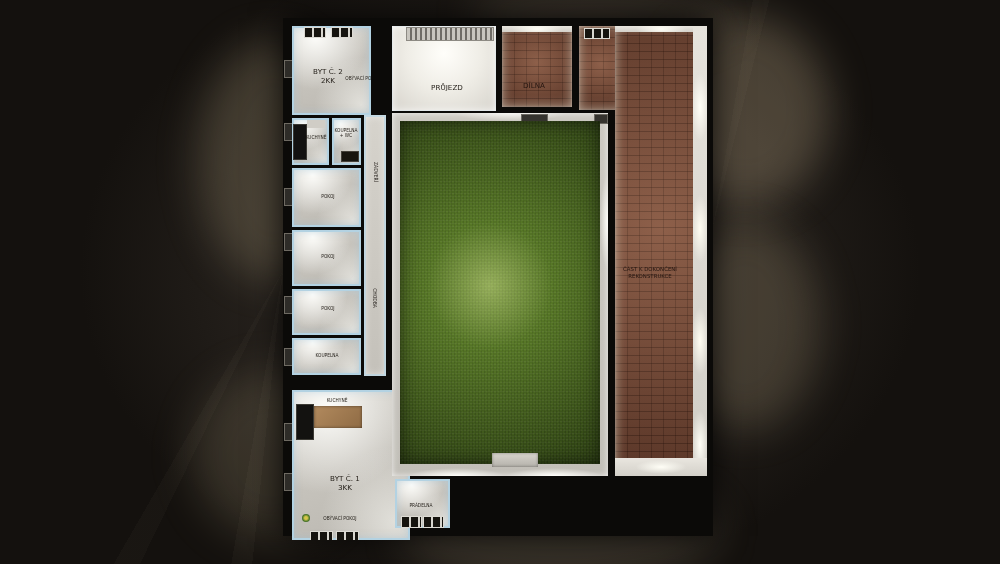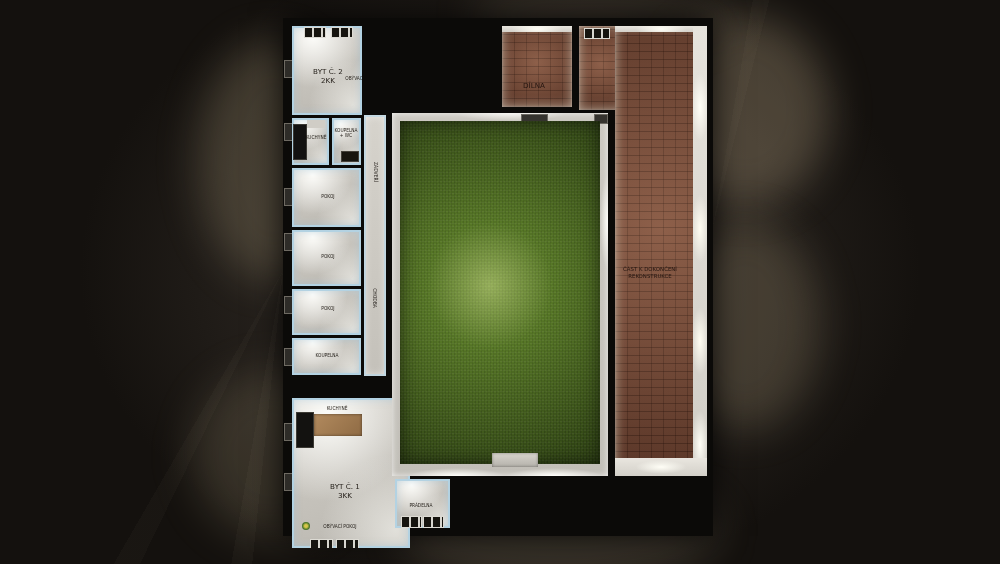--- a/index.html
+++ b/index.html
@@ -85,21 +85,21 @@
 
     <div class="wallwin" style="left:1px;top:42px;width:7px;height:16px;"></div>
     <div class="wallwin" style="left:1px;top:105px;width:7px;height:16px;"></div>
     <div class="wallwin" style="left:1px;top:170px;width:7px;height:16px;"></div>
     <div class="wallwin" style="left:1px;top:215px;width:7px;height:16px;"></div>
     <div class="wallwin" style="left:1px;top:278px;width:7px;height:16px;"></div>
     <div class="wallwin" style="left:1px;top:330px;width:7px;height:16px;"></div>
     <div class="wallwin" style="left:1px;top:405px;width:7px;height:16px;"></div>
     <div class="wallwin" style="left:1px;top:455px;width:7px;height:16px;"></div>
 
-    <div class="room apt" style="left:9px;top:8px;width:70px;height:89px;">
+    <div class="room apt" style="left:9px;top:8px;width:79px;height:89px;">
       <div class="win" style="left:12px;top:1px;width:20px;height:9px;"></div>
       <div class="win" style="left:39px;top:1px;width:20px;height:9px;"></div>
       <div class="lbl s8" style="left:36px;top:50px;">
         <div>BYT Č. 2</div>
         <div>2KK</div>
       </div>
       <div class="lbl s5" style="left:70px;top:53px;">OBÝVACÍ POKOJ</div>
     </div>
 
     <div class="room apt" style="left:9px;top:100px;width:37px;height:47px;">
@@ -127,40 +127,44 @@
     </div>
     <div class="room apt" style="left:9px;top:320px;width:69px;height:37px;">
       <div class="lbl s5" style="left:35px;top:18px;">KOUPELNA</div>
     </div>
 
     <div class="room corridor" style="left:81px;top:97px;width:22px;height:261px;">
       <div class="vlbl" style="left:11px;top:57px;">ZÁDVEŘÍ</div>
       <div class="vlbl" style="left:10px;top:183px;">CHODBA</div>
     </div>
 
-    <div class="room apt" style="left:9px;top:380px;width:118px;height:150px;">
+    <div class="room apt" style="left:9px;top:372px;width:118px;height:150px;">
       <div class="furn" style="left:4px;top:14px;width:16px;height:34px;background:#131210;border:1px solid #3c3a34;"></div>
       <div class="furn" style="left:22px;top:16px;width:48px;height:22px;background:linear-gradient(135deg,#b28a5e,#8f6b44);box-shadow:inset 0 0 3px rgba(0,0,0,.5);"></div>
       <div class="lbl s5" style="left:45px;top:11px;">KUCHYNĚ</div>
       <div class="lbl s8" style="left:53px;top:93px;">
         <div>BYT Č. 1</div>
         <div>3KK</div>
       </div>
       <div class="lbl s5" style="left:48px;top:129px;">OBÝVACÍ POKOJ</div>
       <div class="furn" style="left:10px;top:124px;width:8px;height:8px;border-radius:50%;background:radial-gradient(circle,#d6c64a 0 25%,#4d7a2a 60%,#2c4a16);"></div>
       <div class="win" style="left:18px;top:141px;width:21px;height:9px;"></div>
       <div class="win" style="left:44px;top:141px;width:21px;height:9px;"></div>
     </div>
 
     <div class="room apt" style="left:112px;top:461px;width:55px;height:49px;">
       <div class="lbl s5" style="left:26px;top:27px;">PRÁDELNA</div>
       <div class="win" style="left:6px;top:37px;width:19px;height:10px;"></div>
       <div class="win" style="left:28px;top:37px;width:19px;height:10px;"></div>
     </div>
 
+    <div class="room white-room" style="left:109px;top:8px;width:104px;height:85px;">
+      <div class="gate" style="left:14px;top:1px;width:86px;height:12px;"></div>
+      <div class="lbl s8" style="left:55px;top:62px;">PRŮJEZD</div>
+    </div>
 
     <div class="room brick" style="left:219px;top:8px;width:70px;height:81px;">
       <div class="band" style="left:0;top:0;width:70px;height:6px;"></div>
       <div class="lbl s8" style="left:32px;top:60px;color:#241510;">DÍLNA</div>
     </div>
 
     <div class="room brick" style="left:296px;top:8px;width:44px;height:84px;">
       <div class="win" style="left:5px;top:2px;width:24px;height:9px;"></div>
     </div>
     <div class="room brick" style="left:332px;top:8px;width:92px;height:450px;">

